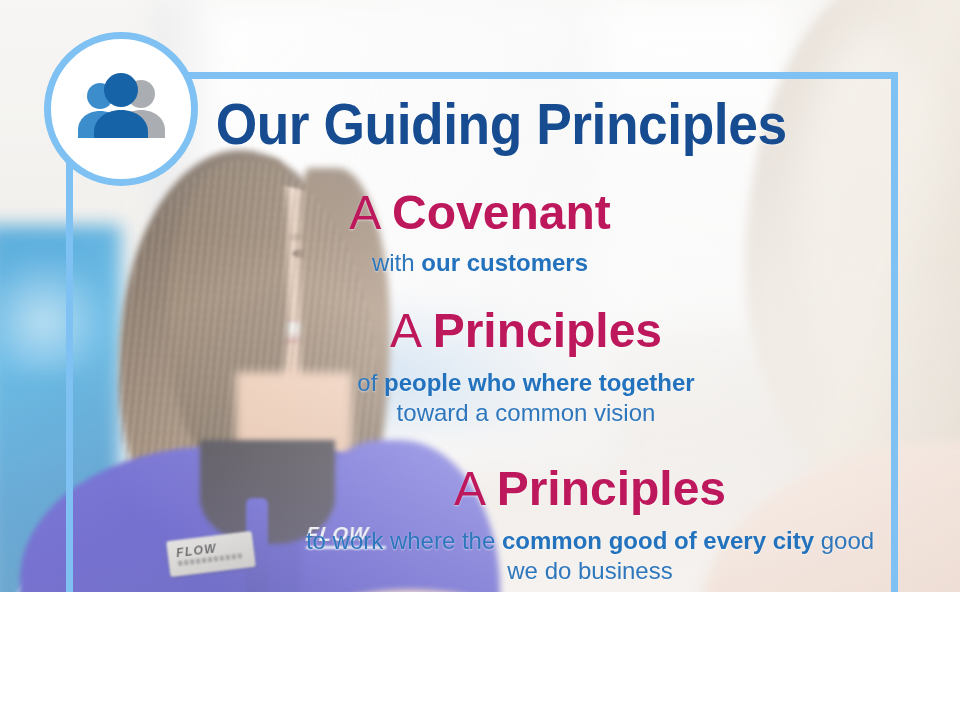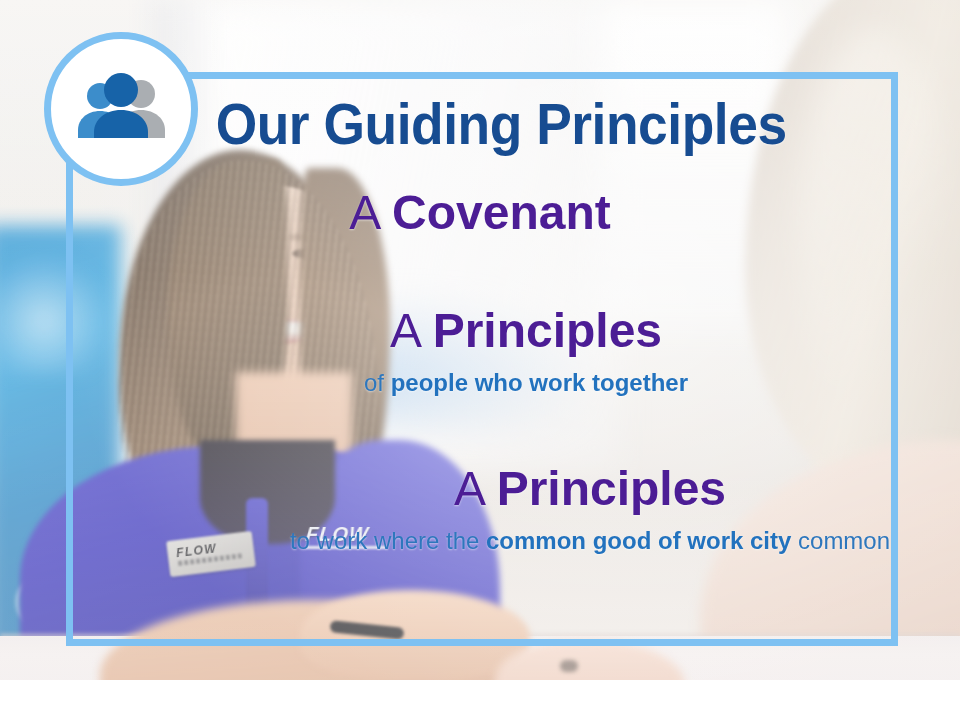--- a/index.html
+++ b/index.html
@@ -2,21 +2,21 @@
 <html><head>
 <meta charset="utf-8">
 <style>
   html,body{margin:0;padding:0;}
   body{
     width:960px;height:720px;overflow:hidden;
     font-family:"Liberation Sans", sans-serif;
     background:#ffffff;
   }
   #stage{
-    position:relative;width:960px;height:680px;overflow:hidden;
+    position:relative;width:960px;height:592px;overflow:hidden;
     background:#e9e6e2;
   }
 
   
   .photo{position:absolute;inset:0;overflow:hidden;}
   .photo-layer{position:absolute;}
 
   
   .bg-room{
     inset:0;
@@ -259,21 +259,21 @@
     line-height:64px;
     letter-spacing:-0.5px;
     transform:scaleX(.92);
     text-shadow:0 1px 2px rgba(255,255,255,.55);
     padding-left:46px;
     box-sizing:border-box;
   }
 
   .block{position:absolute;width:960px;text-align:center;}
   .lead{
-    color:#4c1d95;
+    color:#be185d;
     font-size:48px;line-height:54px;font-weight:400;
     text-shadow:0 1px 2px rgba(255,255,255,.5);
   }
   .lead b{font-weight:700;}
   .sub{
     color:#2e77bd;
     font-size:24px;line-height:30px;font-weight:400;
     text-shadow:0 1px 2px rgba(255,255,255,.5);
   }
   .sub b{font-weight:700;color:#2272be;}
@@ -360,25 +360,26 @@
         <circle cx="52" cy="18" r="17" fill="#1763A8"></circle>
         <path d="M52 38c-16 0-27 10-27 22v6h54v-6c0-12-11-22-27-22z" fill="#1763A8"></path>
       </svg>
     </span>
   </div>
 
   <div class="title">Our Guiding Principles</div>
 
   <div class="block" id="block-covenant">
     <div class="lead"><span>A </span><b>Covenant</b></div>
+    <div class="sub"><span>with </span><b>our customers</b><span></span></div>
   </div>
 
   <div class="block" id="block-community">
     <div class="lead"><span>A </span><b>Principles</b></div>
-    <div class="sub"><span>of </span><b>people who work together</b><span></span><br></div>
+    <div class="sub"><span>of </span><b>people who where together</b><span></span><br><span>toward a common vision</span></div>
   </div>
 
   <div class="block" id="block-commitment">
     <div class="lead"><span>A </span><b>Principles</b></div>
-    <div class="sub"><span>to work where the </span><b>common good of work city</b><span> common</span><br></div>
+    <div class="sub"><span>to work where the </span><b>common good of every city</b><span> good</span><br><span>we do business</span></div>
   </div>
 
 </div>
 
 </body></html>

